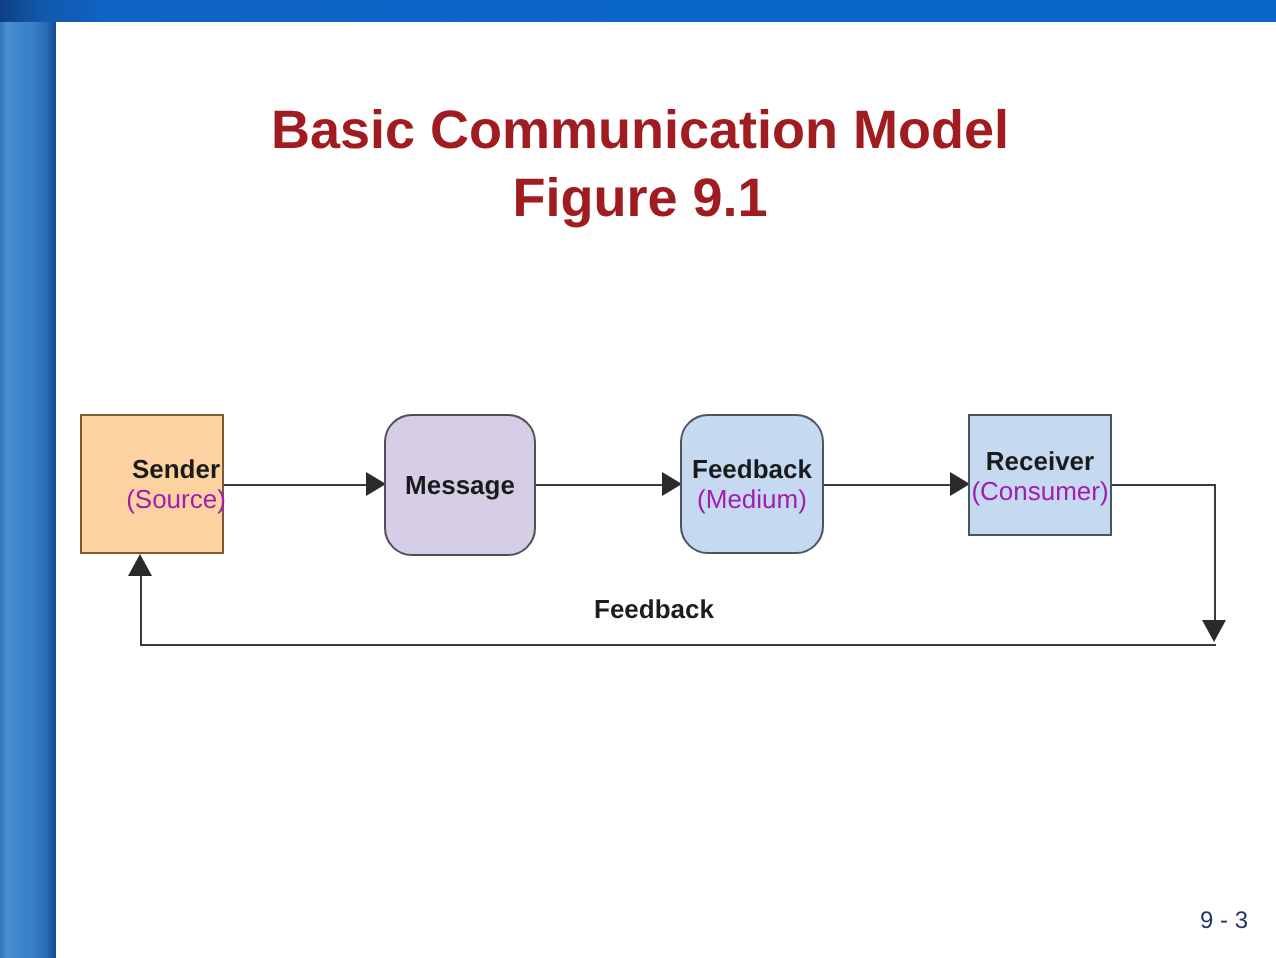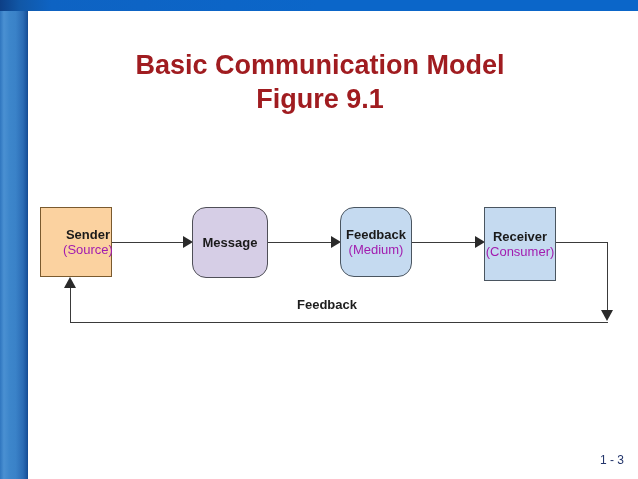--- a/index.html
+++ b/index.html
@@ -108,21 +108,21 @@
   }
   #node-channel {
     left: 340px; top: 207px;
     width: 72px; height: 70px;
     background: #c5daf0;
     border-radius: 14px;
     border-color: #4a5560;
   }
   #node-receiver {
     left: 484px; top: 207px;
-    width: 72px; height: 74px;
+    width: 72px; height: 61px;
     background: #c5daf0;
     border-color: #4a5560;
   }
 
   
   .line-h {
     position: absolute;
     height: 0;
     border-top: 1.4px solid #3a3a3a;
   }
@@ -220,15 +220,15 @@
       <div class="n-sub">(Medium)</div>
     </div>
 
     <div class="node" id="node-receiver">
       <div class="n-title">Receiver</div>
       <div class="n-sub">(Consumer)</div>
     </div>
 
   </div>
 
-  <div id="page-number">1 - 3</div>
+  <div id="page-number">9 - 3</div>
 
 </div>
 
 </body></html>

